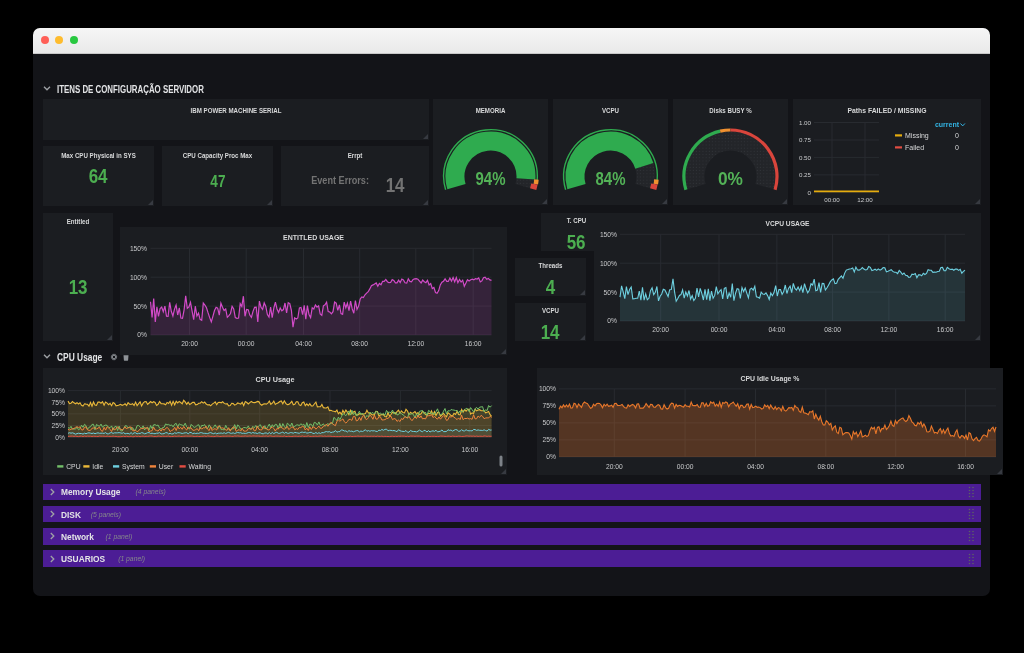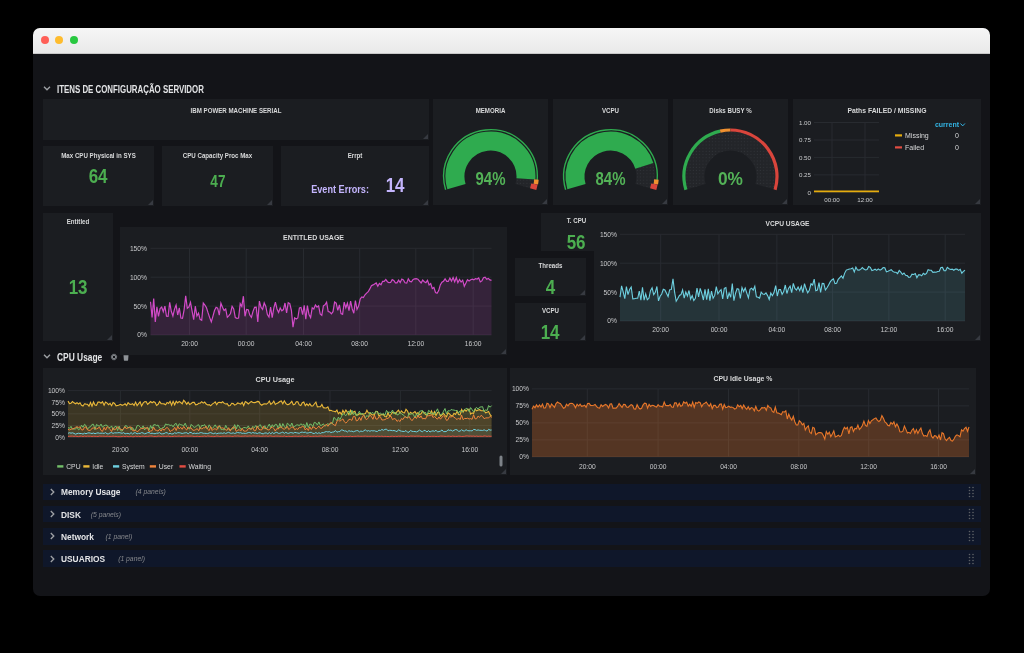--- a/index.html
+++ b/index.html
@@ -10,28 +10,28 @@
 .tl { position:absolute; top:8px; width:8px; height:8px; border-radius:50%; }
 .panel { position:absolute; background:#1b1d21; }
 .panel::after { content:""; position:absolute; right:1px; bottom:1px; width:0; height:0;
   border-left:5px solid transparent; border-bottom:5px solid #3c4046; opacity:.85; }
 .ptitle { text-align:center; font-weight:bold; color:#d8d9da; white-space:nowrap;
   font-size:7.5px; transform:scaleX(0.82); }
 .val { position:absolute; width:100%; text-align:center; font-weight:bold; line-height:1; }
 .val .cx { display:inline-block; transform:scaleX(0.85); }
 .green { color:#4cae50; }
 .blue { color:#4aa0dc; }
-.errline { position:absolute; top:29px; width:100%; display:flex; align-items:flex-end;
-  justify-content:center; color:#c4b5fd; line-height:1; }
+.errline { position:absolute; top:29px; width:100%; display:flex; align-items:flex-start;
+  justify-content:center; color:#737373; line-height:1; }
 .el { font-size:11.4px; font-weight:bold; transform:scaleX(0.8); }
 .en { font-size:20px; font-weight:bold; transform:scaleX(0.85); margin-left:8px; }
 .rowhdr { position:absolute; left:43px; display:flex; align-items:center;
   color:#e3e4e6; font-weight:bold; font-size:10.5px; height:14px; }
 .rowhdr .txt { transform:scaleX(0.75); transform-origin:left center; white-space:nowrap; margin-left:6px; }
-.crow { position:absolute; left:43px; width:938px; height:16.5px; background:#0f172a;
+.crow { position:absolute; left:43px; width:938px; height:16.5px; background:#4c1d95;
   display:flex; align-items:center; color:#e3e4e6; }
 .chv { margin-left:7px; display:flex; align-items:center; }
 .crt { font-weight:bold; font-size:9.5px; margin-left:6px; transform:scaleX(0.88); transform-origin:left center; }
 .crc { font-style:italic; font-size:6.8px; color:#85878b; margin-left:7px; }
 .dots { margin-left:auto; margin-right:6px; display:flex; align-items:center; }
 </style></head><body>
 <div class="win">
   <div class="tbar">
     <div class="tl" style="left:7.5px;background:#ff5f57"></div>
     <div class="tl" style="left:22px;background:#febc2e"></div>
@@ -266,21 +266,21 @@
       <text x="49.3" y="101" font-size="6.8" fill="#d8d9da" font-family="Liberation Sans, sans-serif">Idle</text>
       <rect x="70.0" y="97.2" width="6.2" height="2.4" fill="#6ed0e0"></rect>
       <text x="79.0" y="101" font-size="6.8" fill="#d8d9da" font-family="Liberation Sans, sans-serif">System</text>
       <rect x="106.8" y="97.2" width="6.2" height="2.4" fill="#ef843c"></rect>
       <text x="115.8" y="101" font-size="6.8" fill="#d8d9da" font-family="Liberation Sans, sans-serif">User</text>
       <rect x="136.5" y="97.2" width="6.2" height="2.4" fill="#e24d42"></rect>
       <text x="145.5" y="101" font-size="6.8" fill="#d8d9da" font-family="Liberation Sans, sans-serif">Waiting</text>
       <rect x="456.5" y="87.5" width="3" height="11" rx="1.5" fill="#7d8288"></rect>
     </svg>
   </div>
-<div class="panel" style="left:510px;top:368px;width:466px;height:107px">
+<div class="panel" style="left:537px;top:368px;width:466px;height:107px">
     <svg width="466" height="107" style="position:absolute;left:0;top:0">
       <text x="233.0" y="13" text-anchor="middle" font-size="7.5" font-weight="bold" fill="#d8d9da" font-family="Liberation Sans, sans-serif" textLength="59" lengthAdjust="spacingAndGlyphs">CPU Idle Usage %</text>
       <line x1="22.0" y1="20.9" x2="459.0" y2="20.9" stroke="#282b30" stroke-width="1"></line>
       <line x1="22.0" y1="37.9" x2="459.0" y2="37.9" stroke="#282b30" stroke-width="1"></line>
       <line x1="22.0" y1="54.9" x2="459.0" y2="54.9" stroke="#282b30" stroke-width="1"></line>
       <line x1="22.0" y1="71.9" x2="459.0" y2="71.9" stroke="#282b30" stroke-width="1"></line>
       <line x1="22.0" y1="88.9" x2="459.0" y2="88.9" stroke="#282b30" stroke-width="1"></line>
       <line x1="77.3" y1="20.9" x2="77.3" y2="88.9" stroke="#282b30" stroke-width="1"></line>
       <line x1="148.1" y1="20.9" x2="148.1" y2="88.9" stroke="#282b30" stroke-width="1"></line>
       <line x1="218.5" y1="20.9" x2="218.5" y2="88.9" stroke="#282b30" stroke-width="1"></line>

